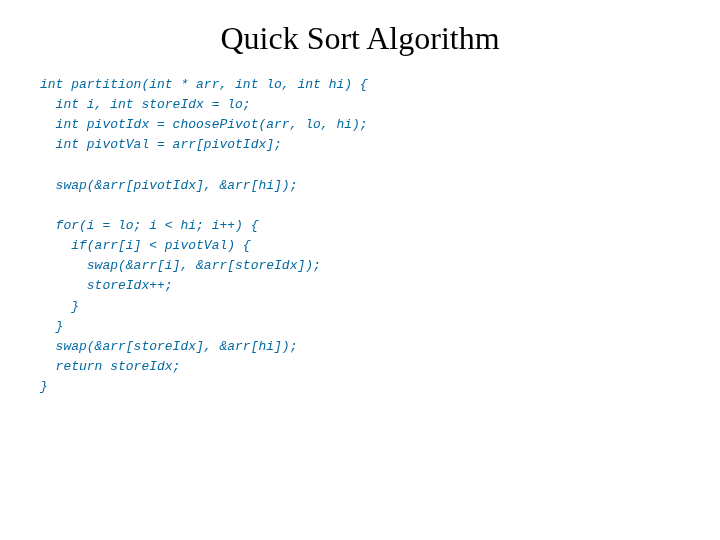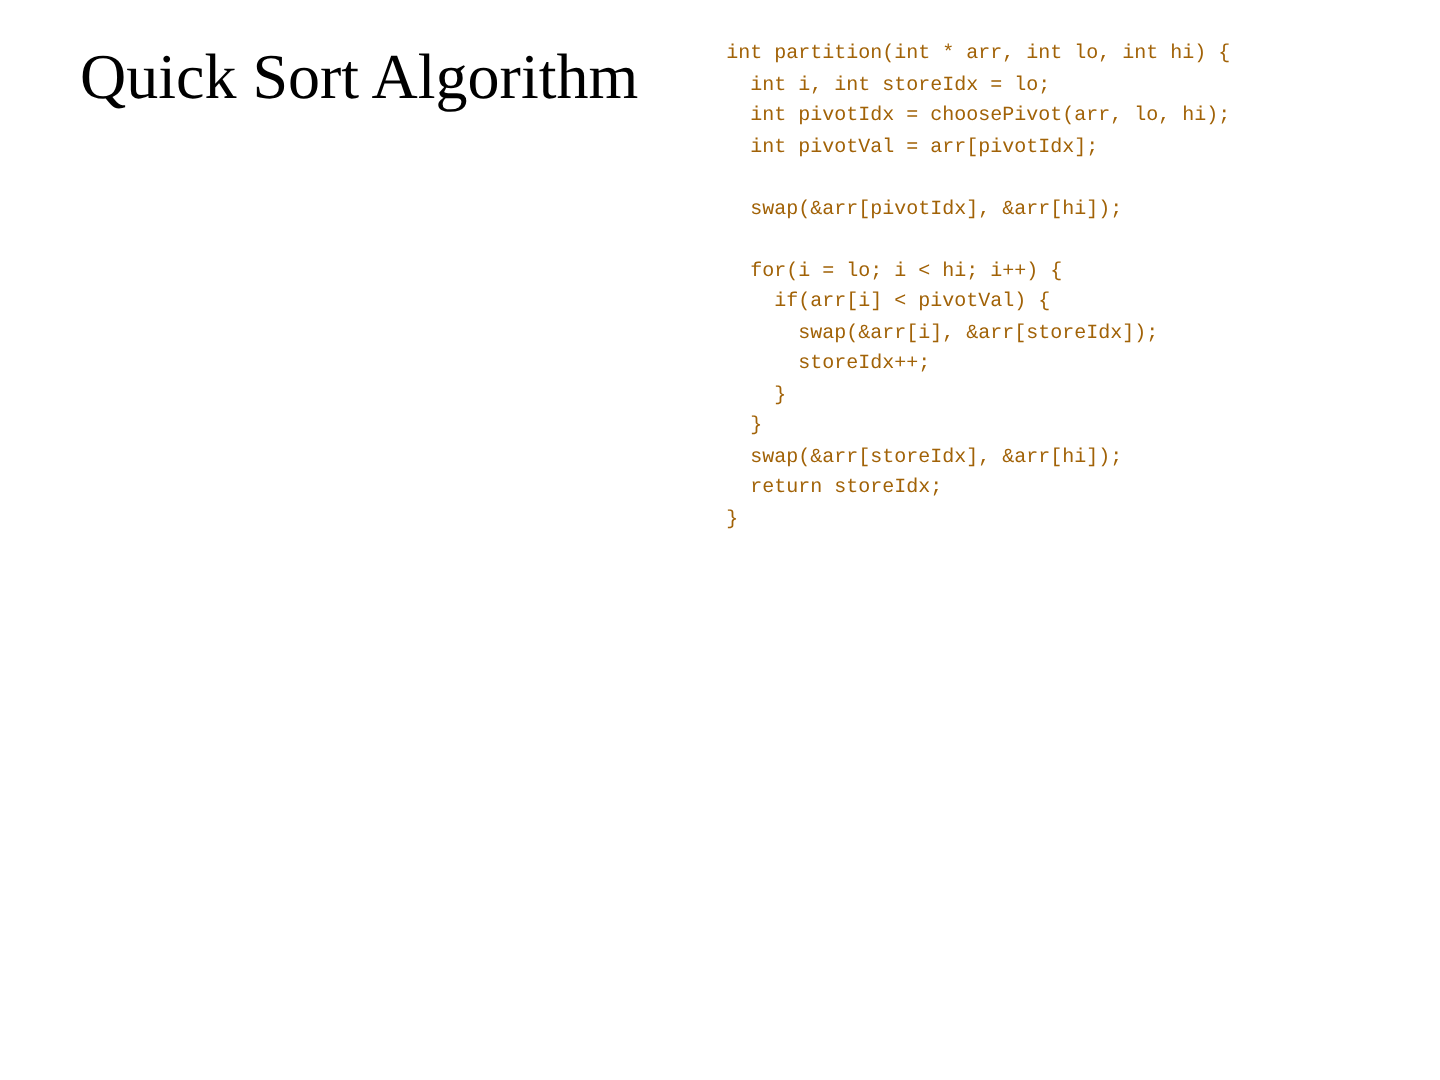--- a/index.html
+++ b/index.html
@@ -14,39 +14,39 @@
       background: #ffffff;
       font-family: Georgia, 'Times New Roman', serif;
       overflow: hidden;
     }
 
     .page-container {
       width: 720px;
       height: 540px;
       padding: 20px 40px;
       display: flex;
-      flex-direction: row;
-      gap: 44px;
+      flex-direction: column;
     }
 
     .title {
       font-family: Georgia, 'Times New Roman', serif;
       font-size: 32px;
       font-weight: normal;
       text-align: center;
       color: #000000;
       margin-bottom: 18px;
     }
 
     .code-block {
       font-family: 'Courier New', Courier, monospace;
-      font-size: 10px;
+      font-size: 13px;
       line-height: 1.55;
-      color: #a16207;
+      color: #0369a1;
       white-space: pre;
+      font-style: italic;
     }
   </style>
 </head>
 <body>
 
 <div class="page-container">
   <h1 class="title">Quick Sort Algorithm</h1>
   <div class="code-block">int partition(int * arr, int lo, int hi) {
   int i, int storeIdx = lo;
   int pivotIdx = choosePivot(arr, lo, hi);

